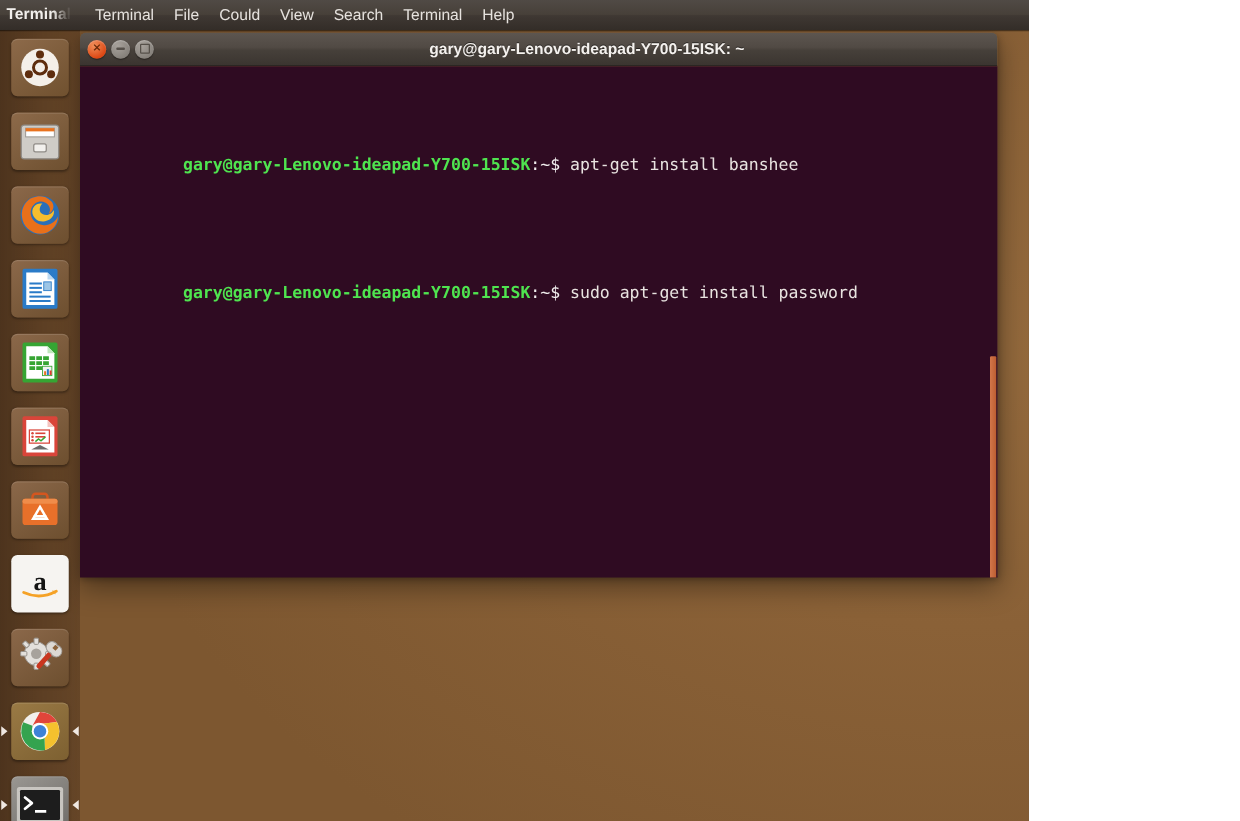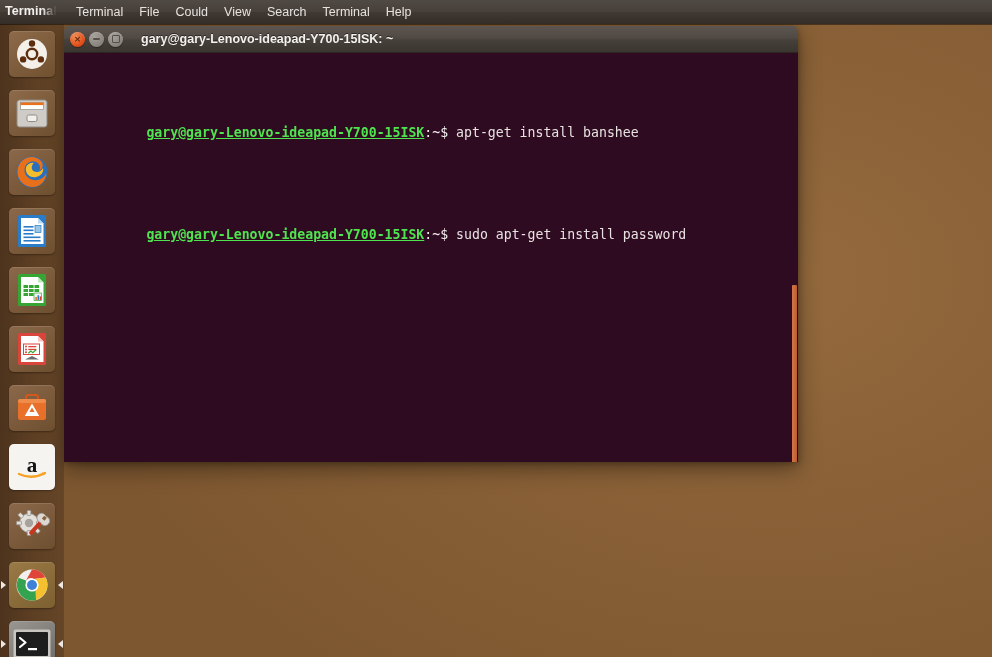--- a/index.html
+++ b/index.html
@@ -6,21 +6,21 @@
     margin: 0;
     padding: 0;
     width: 992px;
     height: 657px;
     overflow: hidden;
     font-family: "Liberation Sans", sans-serif;
   }
 
   #screen {
     position: relative;
-    width: 992px;
+    width: 823px;
     height: 657px;
     background: #000000;
     overflow: hidden;
   }
 
   
   #wallpaper {
     position: absolute;
     left: 0; top: 0;
     width: 992px; height: 657px;
@@ -186,21 +186,21 @@
     border: 1.5px solid #56504a;
     border-radius: 1px;
   }
   .dash {
     width: 7px; height: 2px;
     background: #56504a;
     border-radius: 1px;
   }
   #term-title {
     flex: 1;
-    text-align: left;
+    text-align: center;
     padding-left: 14px;
     font-size: 12.5px;
     font-weight: bold;
     color: #f4f1ee;
     white-space: nowrap;
     text-shadow: 0 -1px 0 rgba(0,0,0,0.5);
   }
 
   #term-body {
     position: relative;
@@ -213,21 +213,21 @@
     left: 3px;
     top: 3px;
     right: 0;
     font-family: "DejaVu Sans Mono", "Liberation Mono", monospace;
     font-size: 13.2px;
     line-height: 17px;
     white-space: pre;
     color: #e3dedb;
   }
   .ln { height: 17px; }
-  .c-prompt { color: #4fe44f; font-weight: bold; text-decoration: underline; }
+  .c-prompt { color: #4fe44f; font-weight: bold; }
   .c-punct { color: #f2efef; }
   .c-cmd { color: #e8e3e0; }
   .c-err { color: #e8e3e0; }
   .cursor {
     display: inline-block;
     width: 8px;
     height: 14px;
     background: #ffffff;
     vertical-align: -2px;
   }

